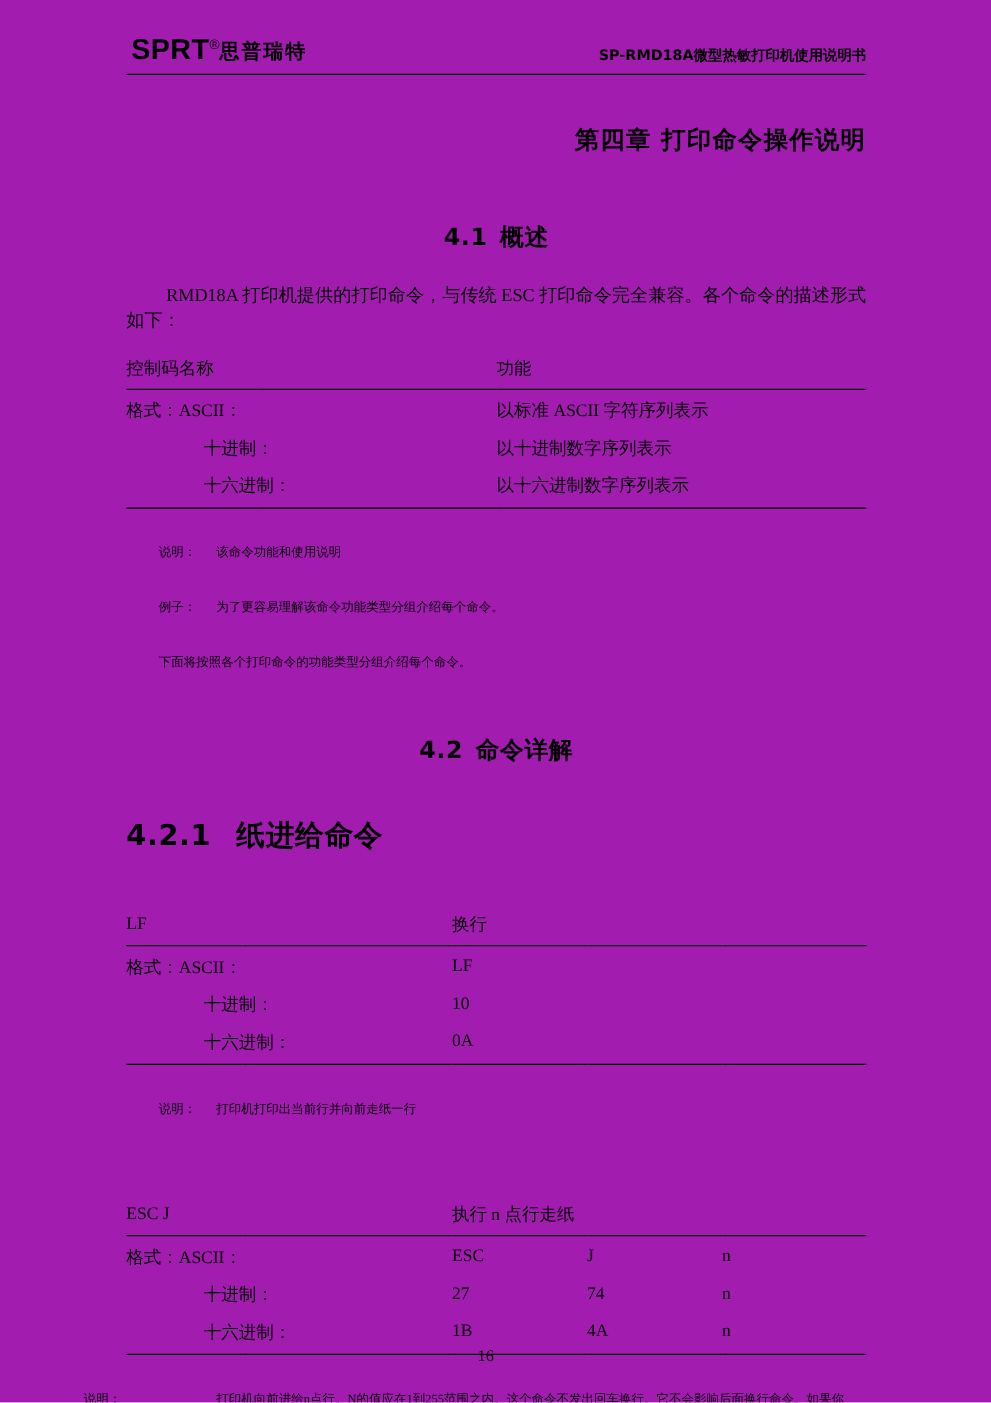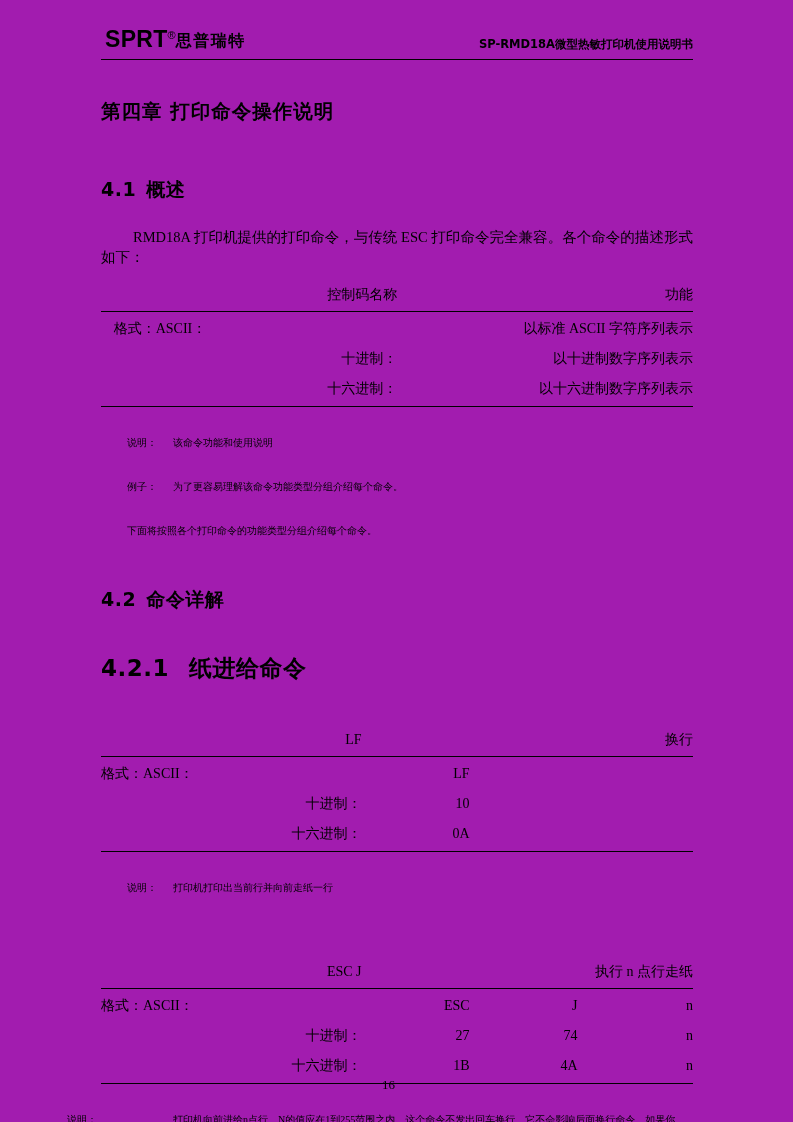--- a/index.html
+++ b/index.html
@@ -78,36 +78,37 @@
 
   
   .content {
     position: absolute;
     left: 101px;
     top: 72px;
     width: 592px;
   }
 
   .chapter-title {
-    text-align: left;
+    text-align: right;
     font-family: "DejaVu Sans", "Liberation Sans", sans-serif;
     font-weight: bold;
     font-size: 19.5px;
     letter-spacing: 1px;
     margin-top: 26px;
     margin-bottom: 0;
   }
 
   .h2 {
     font-family: "DejaVu Sans", "Liberation Sans", sans-serif;
     font-weight: bold;
     font-size: 19px;
     letter-spacing: 0.5px;
     margin: 0;
     padding: 0;
+    text-align: center;
   }
   .h2 .num { margin-right: 10px; }
 
   .h3 {
     font-family: "DejaVu Sans", "Liberation Sans", sans-serif;
     font-weight: bold;
     font-size: 23px;
     letter-spacing: 0.5px;
     margin: 0;
     padding: 0;
@@ -122,21 +123,20 @@
     text-align: justify;
   }
   .para.indent { text-indent: 32px; }
 
   
   .cmd-table {
     width: 100%;
     border-collapse: collapse;
     font-family: "Liberation Serif", "DejaVu Serif", serif;
     font-size: 14px;
-    text-align: right;
   }
   .cmd-table td {
     padding: 0;
     height: 30px;
     vertical-align: middle;
     border: none;
   }
   .cmd-table tr.head-row td {
     height: 32px;
   }

